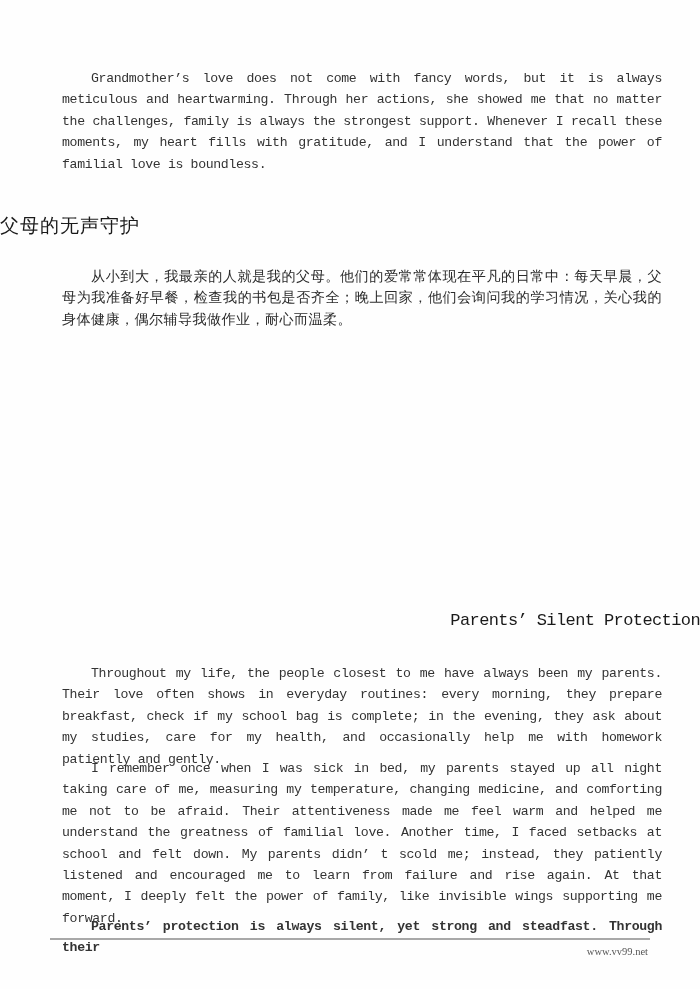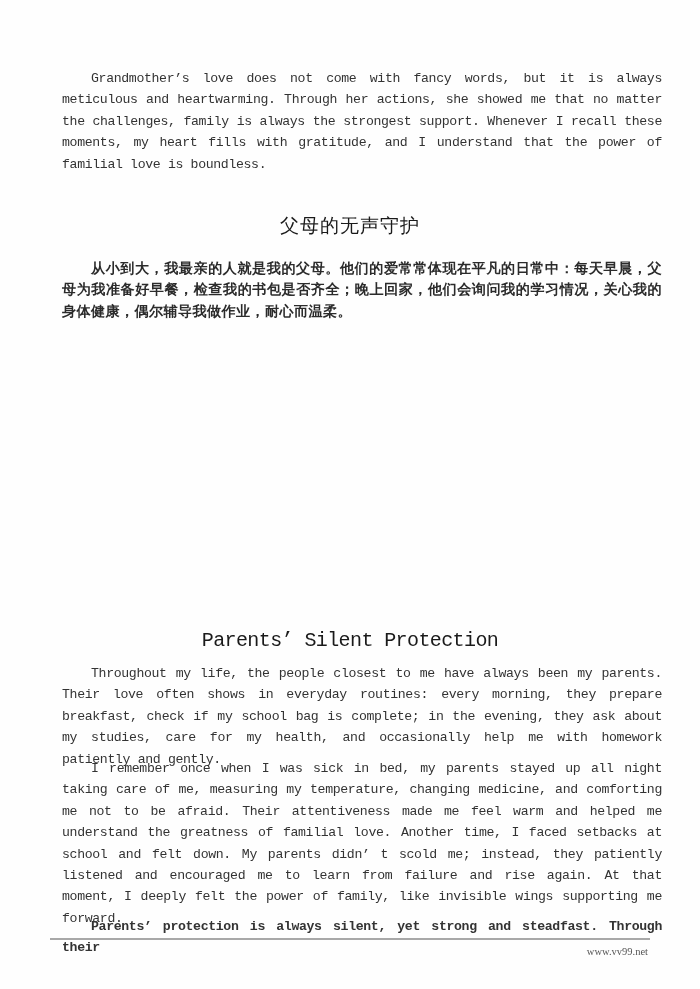--- a/index.html
+++ b/index.html
@@ -1,36 +1,36 @@
 <!DOCTYPE html>
 <html><head>
 <meta charset="utf-8">
 <style>
   html, body { margin:0; padding:0; background:#ffffff; }
   body { width:700px; height:989px; position:relative; overflow:hidden; color:#2a2a2a; }
   .page { position:absolute; left:0; top:0; width:700px; height:989px; background:#fefefe; }
   .para { position:absolute; left:50px; width:600px; font-family:"Liberation Mono","DejaVu Sans Mono",monospace; font-size:13.2px; line-height:21.4px; text-align:justify; color:#333; letter-spacing:-0.35px; text-indent:29px; margin:12px; }
   .zh { font-family:"DejaVu Serif","Liberation Serif",serif; font-size:14.1px; line-height:21.4px; letter-spacing:0.4px; text-indent:29px; color:#2b2b2b; }
-  .h-zh { position:absolute; top:213px; left:0; width:700px; text-align:center; font-family:"DejaVu Sans","Liberation Sans",sans-serif; font-size:19px; color:#1a1a1a; font-weight:normal; margin:0; letter-spacing:1px; }
-  .h-en { position:absolute; top:629px; left:0; width:700px; text-align:center; font-family:"Liberation Mono","DejaVu Sans Mono",monospace; font-size:20px; color:#1a1a1a; margin:0; font-weight:normal; letter-spacing:-0.6px; }
+  .h-zh { position:absolute; top:213px; left:0; width:700px; text-align:left; font-family:"DejaVu Sans","Liberation Sans",sans-serif; font-size:19px; color:#1a1a1a; font-weight:normal; margin:0; letter-spacing:1px; }
+  .h-en { position:absolute; top:611px; left:0; width:700px; text-align:right; font-family:"Liberation Mono","DejaVu Sans Mono",monospace; font-size:17px; color:#1a1a1a; margin:0; font-weight:normal; letter-spacing:-0.6px; }
   .footer-line { position:absolute; left:50px; top:938px; width:600px; height:2px; background:#a8a8a8; }
   .footer-text { position:absolute; right:52px; top:946px; font-family:"Liberation Serif","DejaVu Serif",serif; font-size:10.5px; color:#555; }
   .watermark { position:absolute; left:278px; top:825px; font-family:"DejaVu Sans","Liberation Sans",sans-serif; font-weight:bold; font-size:76px; color:rgba(200,200,200,0.35); letter-spacing:-2px; pointer-events:none; }
 </style>
 </head>
 <body>
 
 <div class="page">
 
 
   <p class="para" style="top:56px;">Grandmother’s love does not come with fancy words, but it is always meticulous and heartwarming. Through her actions, she showed me that no matter the challenges, family is always the strongest support. Whenever I recall these moments, my heart fills with gratitude, and I understand that the power of familial love is boundless.</p>
 
   <h2 class="h-zh">父母的无声守护</h2>
 
-  <p class="para zh" style="top:246px;font-weight:bold;">从小到大，我最亲的人就是我的父母。他们的爱常常体现在平凡的日常中：每天早晨，父母为我准备好早餐，检查我的书包是否齐全；晚上回家，他们会询问我的学习情况，关心我的身体健康，偶尔辅导我做作业，耐心而温柔。</p>
+  <p class="para zh" style="top:254px;">从小到大，我最亲的人就是我的父母。他们的爱常常体现在平凡的日常中：每天早晨，父母为我准备好早餐，检查我的书包是否齐全；晚上回家，他们会询问我的学习情况，关心我的身体健康，偶尔辅导我做作业，耐心而温柔。</p>
 
   <h2 class="h-en">Parents’ Silent Protection</h2>
 
   <p class="para" style="top:651px;">Throughout my life, the people closest to me have always been my parents. Their love often shows in everyday routines: every morning, they prepare breakfast, check if my school bag is complete; in the evening, they ask about my studies, care for my health, and occasionally help me with homework patiently and gently.</p>
   <p class="para" style="top:746px;">I remember once when I was sick in bed, my parents stayed up all night taking care of me, measuring my temperature, changing medicine, and comforting me not to be afraid. Their attentiveness made me feel warm and helped me understand the greatness of familial love. Another time, I faced setbacks at school and felt down. My parents didn’ t scold me; instead, they patiently listened and encouraged me to learn from failure and rise again. At that moment, I deeply felt the power of family, like invisible wings supporting me forward.</p>
   <p class="para" style="top:904px;font-weight:bold;">Parents’  protection is always silent, yet strong and steadfast. Through their</p>
 
   <div class="footer-line"></div>
   <div class="footer-text">www.vv99.net</div>
 </div>

